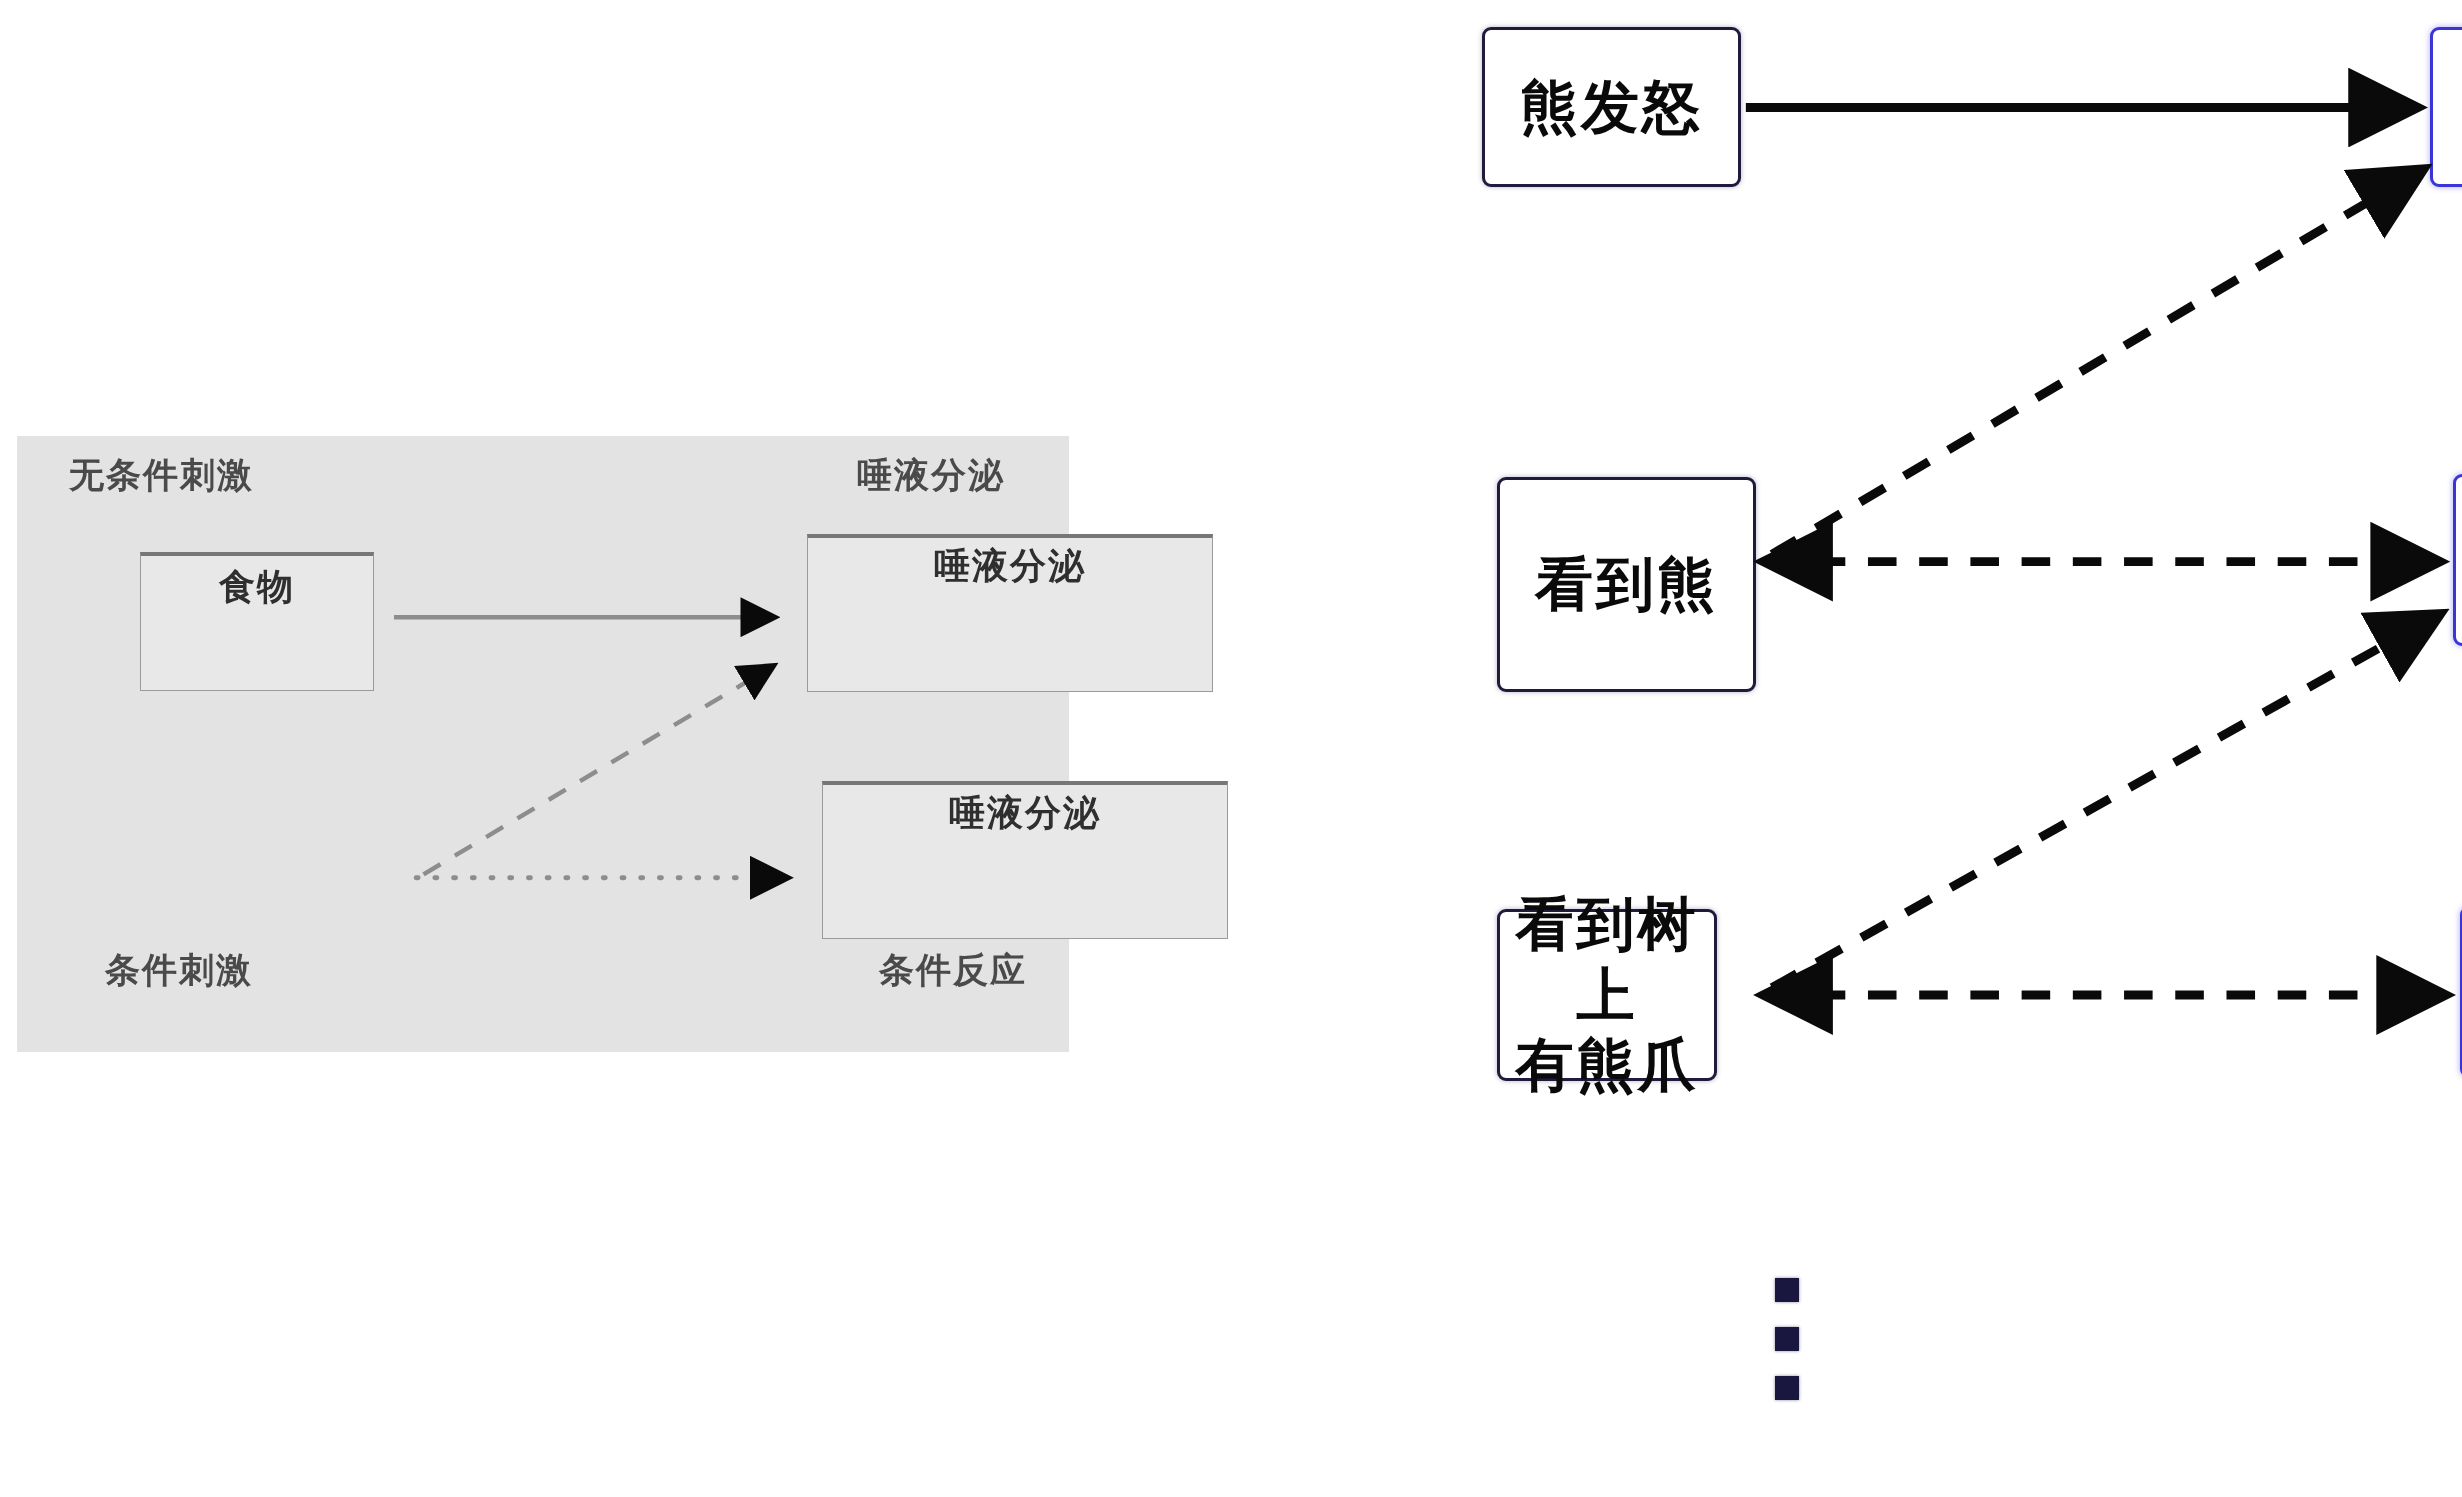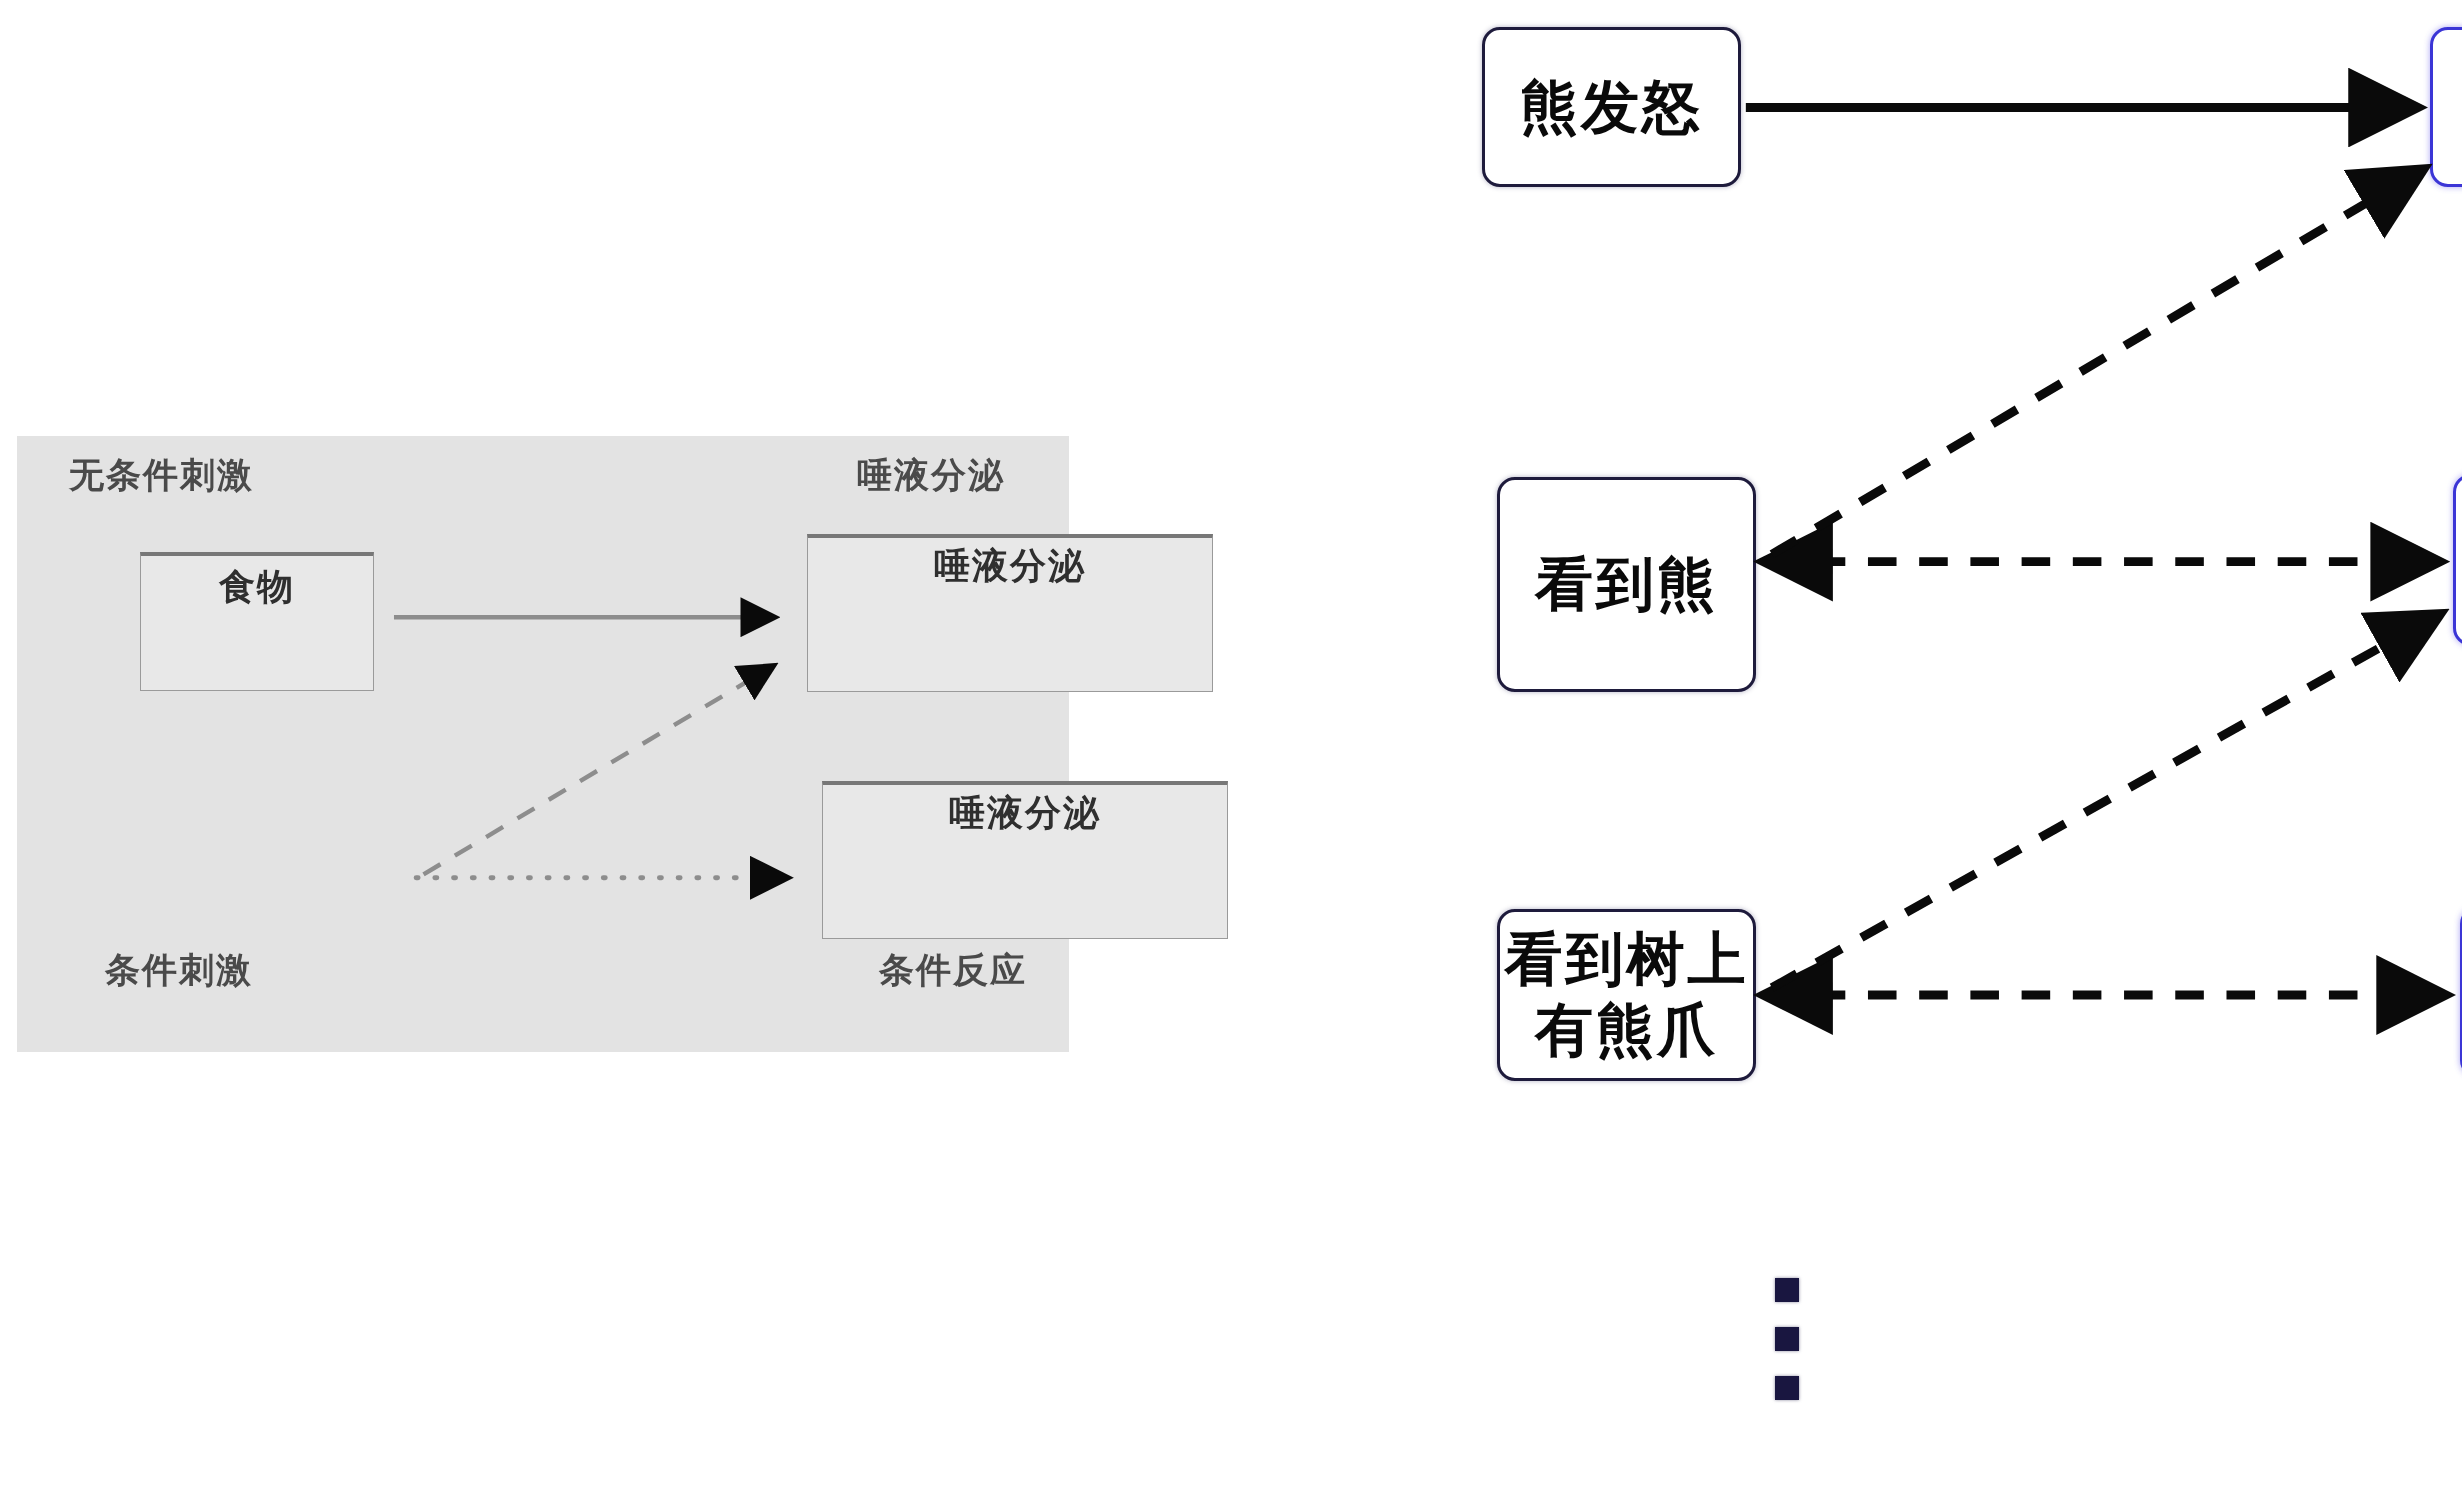--- a/index.html
+++ b/index.html
@@ -26,21 +26,21 @@
   .lp-box span{
     position:absolute;left:0;right:0;top:12.8px;text-align:center;
     color:#2f2f2f;font-size:36px;font-weight:700;letter-spacing:2px;
     white-space:nowrap;line-height:1;
   }
   .lp-box.wide span{top:9.8px;}
 
   
   .rbox{
     position:absolute;background:#ffffff;box-sizing:border-box;
-    border-radius:18px;display:flex;align-items:center;justify-content:center;
+    border-radius:9px;display:flex;align-items:center;justify-content:center;
     text-align:center;
   }
   .rbox.dark{border:3.4px solid #1e1b3c;box-shadow:0 0 4.9px rgba(40,38,90,.35);}
   .rbox.blue{border:3.4px solid #3b35d6;box-shadow:0 0 5.9px rgba(70,60,230,.45);}
   .rbox .cn{
     font-size:58px;font-weight:700;color:#0a0a0a;letter-spacing:3px;
     line-height:1.22;white-space:pre-line;
   }
 
   
@@ -89,21 +89,21 @@
   </div>
 
   <div class="rbox dark" style="left:1497px;top:477px;width:259px;height:215px;">
     <div class="cn">看到熊</div>
   </div>
 
   <div class="rbox blue" style="left:2453px;top:474px;width:261px;height:172px;">
     
   </div>
 
-  <div class="rbox dark" style="left:1497px;top:909px;width:259px;height:172px;">
+  <div class="rbox dark" style="left:1497px;top:909px;width:220px;height:172px;">
     <div class="cn">看到树上
 有熊爪</div>
   </div>
 
   <div class="rbox blue" style="left:2460px;top:906px;width:261px;height:172px;">
     
   </div>
 
   <div class="dotcol navy" style="left:1775px;top:1278px;">
     <i></i>

